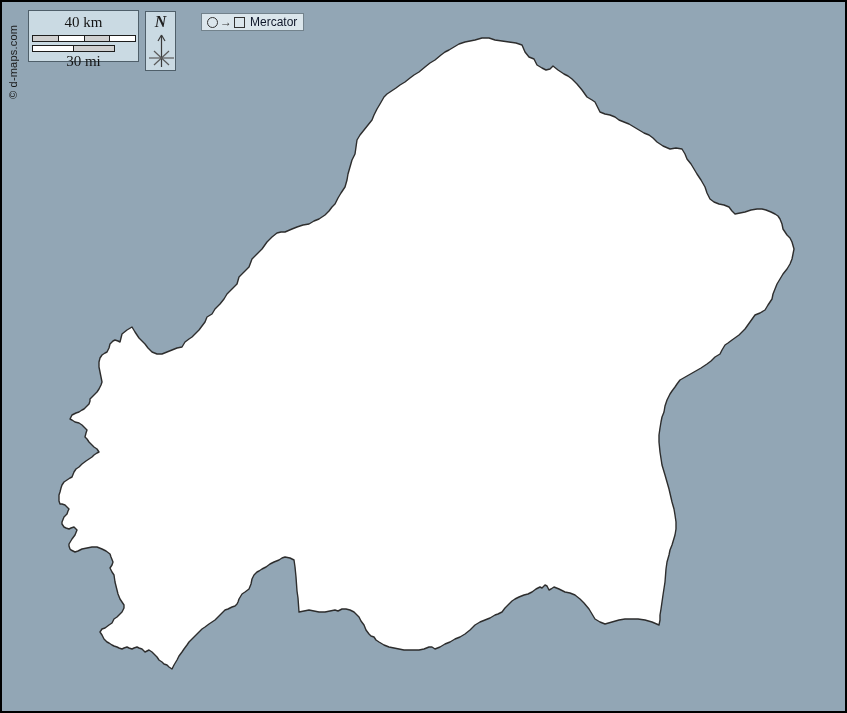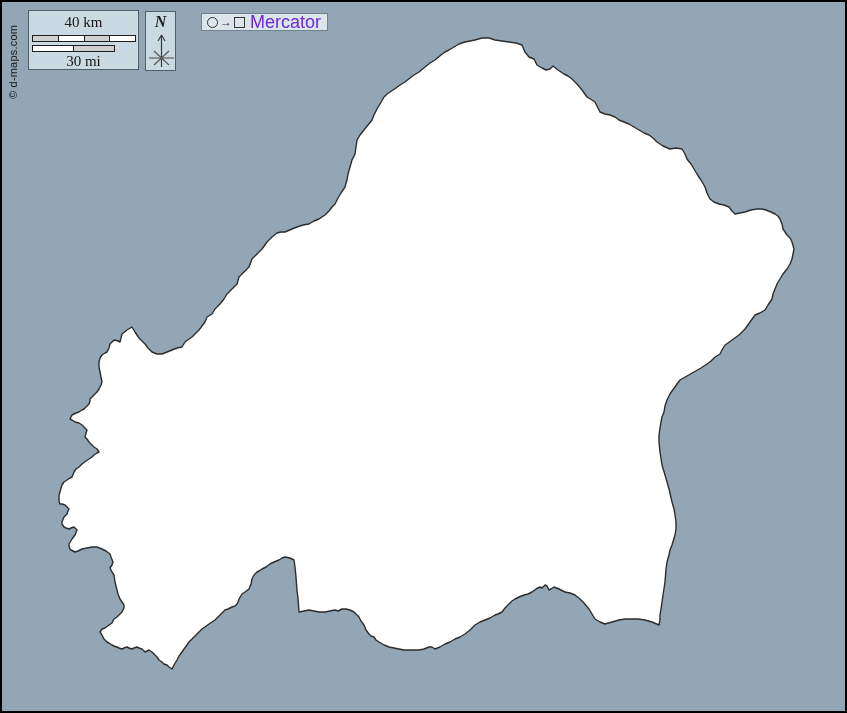--- a/index.html
+++ b/index.html
@@ -7,21 +7,21 @@
     width:847px; height:713px; position:relative; box-sizing:border-box;
     background:#92a6b5; border:2px solid #000; overflow:hidden;
     font-family:"Liberation Sans", sans-serif;
   }
   
   #map-svg { position:absolute; left:0; top:0; width:843px; height:709px; }
   #map-svg polygon { fill:#ffffff; stroke:#2d2d2d; stroke-width:1.4; stroke-linejoin:round; }
 
   
   .panel { position:absolute; background:#cadae3; border:1px solid #4f5f6a; box-sizing:border-box; }
-  #scalebox { left:26px; top:8px; width:111px; height:60px; }
+  #scalebox { left:26px; top:8px; width:111px; height:52px; }
   .scale-label { position:absolute; width:100%; text-align:center;
     font-family:"Liberation Serif", serif; font-size:15px; color:#141414; line-height:1.2; }
   #km-label { top:2px; }
   #mi-label { top:41px; }
   .bar { position:absolute; left:3px; display:flex; border:1px solid #1d1d1d; box-sizing:border-box; height:7px; background:#fff; }
   #km-bar { top:24px; width:104px; }
   #mi-bar { top:34px; width:83px; }
   .seg { height:100%; flex:1 1 0; }
   .seg + .seg { border-left:1px solid #1d1d1d; }
   .seg.g { background:#d0d0d0; }
@@ -35,21 +35,21 @@
   #compass-rose line, #compass-rose path { stroke:#3a3a3a; stroke-width:1.2; fill:none; }
   #compass-rose .dim { stroke:#5a5a5a; }
 
   
   #projection { position:absolute; left:199px; top:11px; height:18px;
     background:#dbe6ec; border:1px solid #72828c; box-sizing:border-box;
     display:flex; align-items:center; padding:0 6px 0 5px; cursor:default; }
   .circle-icon { width:9px; height:9px; border:1px solid #333; border-radius:50%; flex:none; }
   .square-icon { width:9px; height:9px; border:1px solid #333; flex:none; }
   .arrow-glyph { font-size:12px; color:#333; line-height:1; margin:0 2px; }
-  #projection-label { font-size:18px; color:#6d28d9; margin-left:5px; white-space:nowrap; }
+  #projection-label { font-size:12px; color:#0f172a; margin-left:5px; white-space:nowrap; }
 
   
   #credit { position:absolute; left:5px; top:97px; transform-origin:0 0;
     transform:rotate(-90deg); font-size:11px; color:#1a1a1a; white-space:nowrap; letter-spacing:0.2px; }
 </style>
 </head>
 <body>
 
 <svg id="map-svg" viewBox="0 0 843 709" xmlns="http://www.w3.org/2000/svg">
   <polygon points="473,38 480,36 487,36 493,38 500,39 507,40 514,41 520,43 523,50 527,55 532,57 535,63 540,66 544,68 548,67 551,64 556,68 562,72 566,74 570,77 575,82 580,88 585,95 590,98 593,100 596,106 598,110 603,112 608,113 613,115 617,118 622,120 627,122 632,125 637,128 642,131 647,133 651,136 655,140 661,144 668,147 674,146 680,147 683,152 685,157 689,162 692,167 695,172 699,178 703,185 705,191 708,197 712,200 717,202 722,203 727,205 730,209 733,212 738,211 743,210 749,208 755,207 760,207 764,208 769,210 773,212 776,214 778,217 780,222 781,227 783,230 785,233 788,236 790,240 792,247 791,252 790,257 788,262 785,267 781,272 778,277 775,282 773,287 771,292 770,297 766,303 763,308 758,311 753,313 748,320 743,327 737,333 730,338 726,341 723,343 720,348 718,352 713,355 709,359 705,362 699,366 692,370 685,374 678,378 675,382 673,385 670,389 668,392 665,398 663,404 662,410 660,415 659,420 658,426 657,433 657,440 658,450 660,463 663,473 665,480 667,487 670,500 672,507 673,513 674,520 674,527 673,533 670,543 668,548 667,553 665,560 664,567 663,580 661,593 660,600 659,607 658,613 658,618 657,623 650,620 643,618 636,617 630,617 623,617 617,618 610,620 603,622 598,620 593,617 590,612 587,607 582,601 578,597 573,593 568,591 563,590 557,587 552,585 549,587 547,588 545,584 543,583 540,586 538,585 534,587 530,590 526,592 522,593 517,595 513,597 510,599 507,602 503,606 500,610 496,612 493,613 488,616 483,618 478,620 473,623 468,628 463,632 458,635 453,637 448,640 443,642 438,645 433,647 430,645 427,645 422,647 417,648 412,648 407,648 402,648 397,647 392,646 387,645 382,643 377,640 374,638 372,635 369,634 367,632 364,628 362,623 359,619 357,615 354,612 352,610 348,608 344,607 340,607 336,609 333,608 328,609 323,610 317,610 312,609 307,608 302,609 297,610 296,596 295,589 294,575 293,565 292,558 288,556 283,555 280,556 277,558 272,560 268,562 264,565 260,567 257,569 255,570 252,573 250,577 249,582 247,587 243,590 240,592 237,597 236,600 235,602 233,604 230,605 226,607 223,608 220,611 218,613 215,616 213,618 210,620 207,622 203,625 200,627 197,630 195,632 192,635 190,637 187,640 185,643 182,647 180,650 177,654 175,658 172,663 170,667 167,665 165,663 162,662 160,660 157,658 155,655 152,652 150,650 147,648 145,649 143,650 141,648 140,647 137,646 135,645 132,646 130,647 127,646 125,645 122,646 120,647 117,646 115,645 112,644 110,643 107,641 105,640 103,638 102,637 100,633 98,630 100,627 103,626 107,623 110,621 112,617 115,615 117,613 120,610 122,606 122,603 120,600 118,597 116,592 115,588 113,580 112,573 110,570 108,566 110,563 111,560 109,555 108,552 104,549 100,547 95,545 90,545 85,546 80,547 76,549 73,550 69,548 68,547 67,544 67,542 70,537 73,533 75,528 73,526 72,525 69,526 67,527 64,526 62,525 60,522 60,520 62,515 65,512 66,509 67,507 65,505 63,503 60,502 58,502 57,499 57,497 57,493 58,490 59,486 60,483 62,480 65,478 68,476 70,475 72,470 74,467 77,465 80,462 84,459 87,457 90,455 92,453 95,451 97,450 95,447 92,445 90,443 88,441 87,440 85,437 83,435 84,431 85,428 82,425 80,423 77,421 73,420 70,418 68,417 69,415 70,413 74,411 77,410 80,408 82,407 85,404 87,402 88,399 88,397 90,395 92,393 95,390 97,387 99,383 100,380 99,375 98,370 97,365 97,360 98,356 100,353 103,351 105,350 107,346 108,342 111,339 113,338 116,339 118,340 119,336 120,332 125,328 130,325 133,330 137,336 143,342 146,346 150,350 155,352 160,352 165,350 170,348 175,346 180,345 183,340 187,337 190,335 194,331 197,328 200,324 203,320 205,315 210,312 213,307 218,302 222,297 225,292 230,287 235,282 237,275 242,270 247,265 250,257 255,252 260,247 265,240 270,235 275,231 279,230 283,230 290,227 295,225 301,223 307,222 312,219 317,217 323,213 327,209 330,205 333,202 336,196 339,191 343,185 345,178 346,172 348,165 350,158 353,152 354,145 355,138 358,133 362,128 366,123 370,118 372,113 375,107 378,102 382,95 385,92 388,90 394,86 398,83 403,80 408,76 412,73 417,70 423,65 428,61 433,58 439,53 443,50 447,48 452,45 457,42 463,40 468,39"></polygon>

